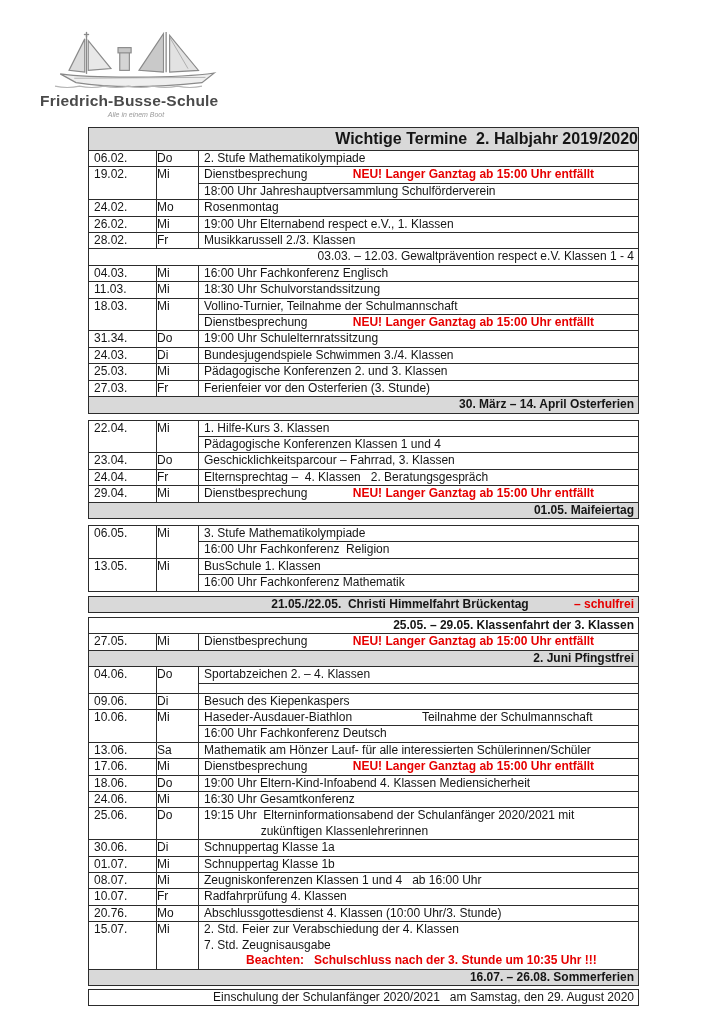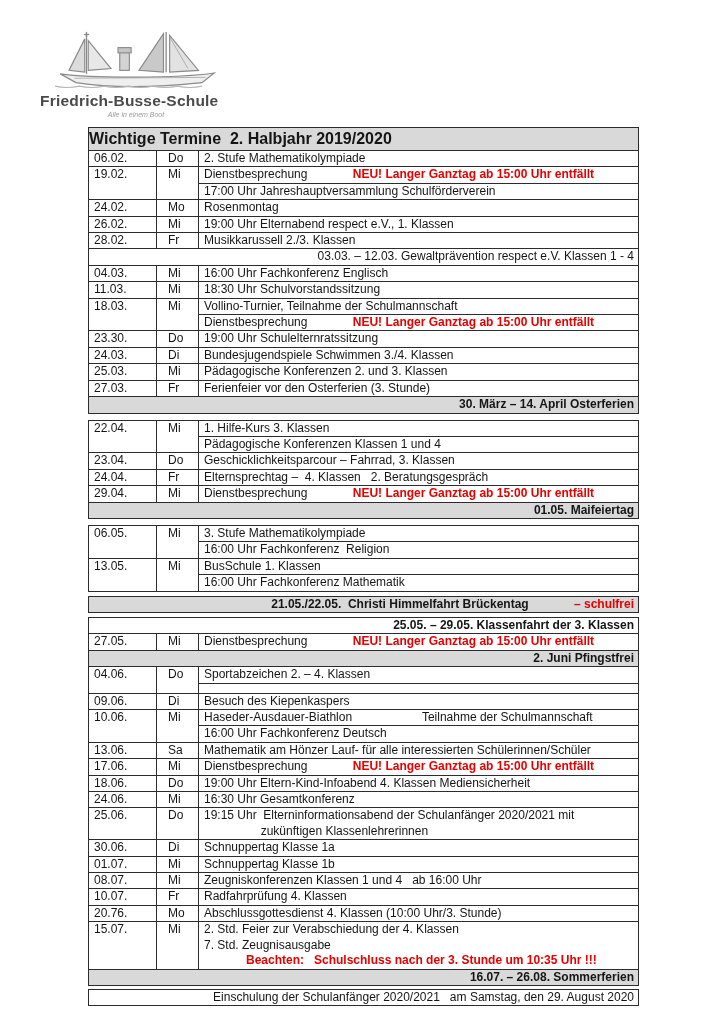--- a/index.html
+++ b/index.html
@@ -14,24 +14,24 @@
   .school-motto { font-size:7px; font-style:italic; color:#9a9a9a; text-align:center; margin-top:1px; }
   
   .schedule { position:absolute; left:88px; top:127px; width:550px; }
   table.schedule-table {
     border-collapse:collapse; width:100%; table-layout:fixed;
     font-size:12px; color:#151515;
   }
   td { border:1px solid #2c2c2c; padding:0 4px; vertical-align:top;
        line-height:15.4px; white-space:pre-wrap; overflow:hidden; }
   td.c-date { padding-left:5px; }
-  td.c-day  { padding-left:11px; }
+  td.c-day  { padding-left:0; }
   td.c-event{ padding-left:5px; }
   td.title-cell {
-    font-size:16px; font-weight:bold; text-align:left;
+    font-size:16px; font-weight:bold; text-align:right;
     background:var(--shade,#d9d9d9); line-height:20px; height:20px; padding:1px 0;
   }
   td.section { text-align:right; }
   .shaded { background:var(--shade,#d9d9d9); }
   .bold { font-weight:bold; }
   .rb { color:var(--red,#e60000); font-weight:bold;padding-left:42px; }
   tr.gap-row td { border:none; padding:0; line-height:0; }
   td.empty-line { height:9px; line-height:9px; }
 </style>
 </head>
@@ -83,21 +83,21 @@
             <td class="c-date" rowspan="1">06.02.</td>
             <td class="c-day" rowspan="1">Do</td>
             <td class="c-event"><span>2. Stufe Mathematikolympiade</span></td>
           </tr>
           <tr>
             <td class="c-date" rowspan="2">19.02.</td>
             <td class="c-day" rowspan="2">Mi</td>
             <td class="c-event"><span>Dienstbesprechung </span><span class="rb">NEU! Langer Ganztag ab 15:00 Uhr entfällt</span></td>
           </tr>
           <tr>
-            <td class="c-event"><span>17:00 Uhr Jahreshauptversammlung Schulförderverein</span></td>
+            <td class="c-event"><span>18:00 Uhr Jahreshauptversammlung Schulförderverein</span></td>
           </tr>
           <tr>
             <td class="c-date" rowspan="1">24.02.</td>
             <td class="c-day" rowspan="1">Mo</td>
             <td class="c-event"><span>Rosenmontag</span></td>
           </tr>
           <tr>
             <td class="c-date" rowspan="1">26.02.</td>
             <td class="c-day" rowspan="1">Mi</td>
             <td class="c-event"><span>19:00 Uhr Elternabend respect e.V., 1. Klassen</span></td>
@@ -122,21 +122,21 @@
           </tr>
           <tr>
             <td class="c-date" rowspan="2">18.03.</td>
             <td class="c-day" rowspan="2">Mi</td>
             <td class="c-event"><span>Vollino-Turnier, Teilnahme der Schulmannschaft</span></td>
           </tr>
           <tr>
             <td class="c-event"><span>Dienstbesprechung </span><span class="rb">NEU! Langer Ganztag ab 15:00 Uhr entfällt</span></td>
           </tr>
           <tr>
-            <td class="c-date" rowspan="1">23.30.</td>
+            <td class="c-date" rowspan="1">31.34.</td>
             <td class="c-day" rowspan="1">Do</td>
             <td class="c-event"><span>19:00 Uhr Schulelternratssitzung</span></td>
           </tr>
           <tr>
             <td class="c-date" rowspan="1">24.03.</td>
             <td class="c-day" rowspan="1">Di</td>
             <td class="c-event"><span>Bundesjugendspiele Schwimmen 3./4. Klassen</span></td>
           </tr>
           <tr>
             <td class="c-date" rowspan="1">25.03.</td>

